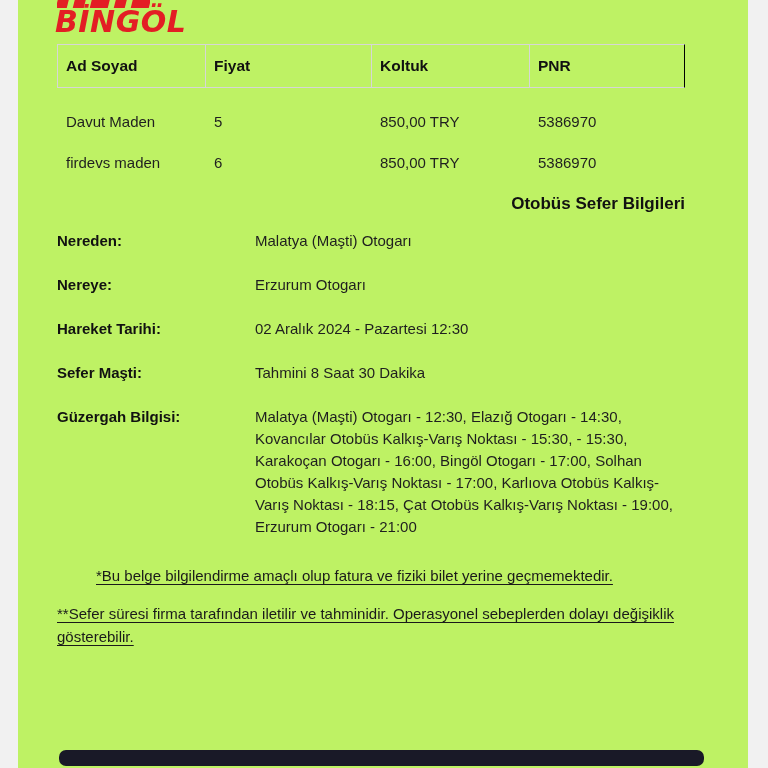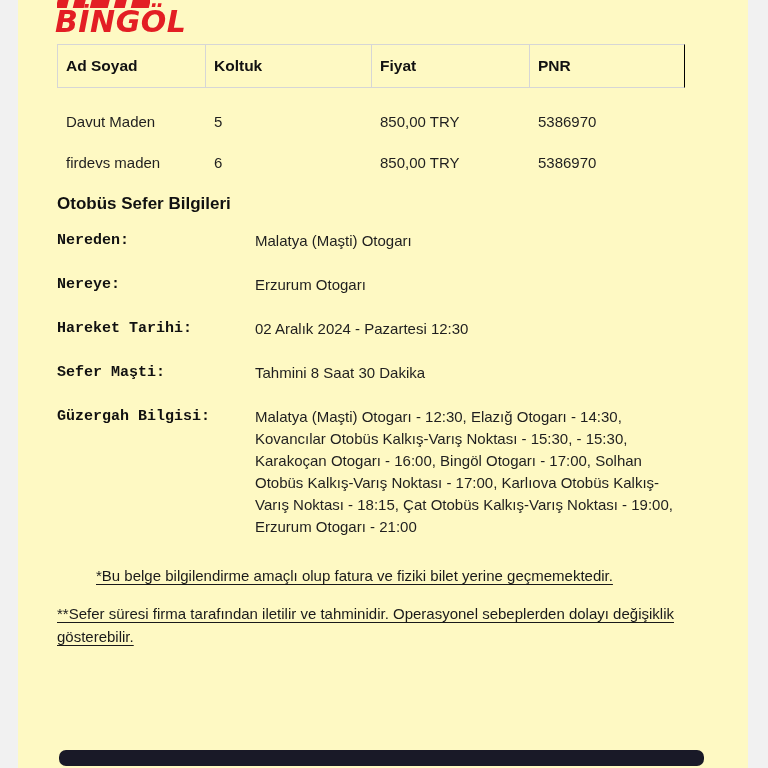--- a/index.html
+++ b/index.html
@@ -4,21 +4,21 @@
 <style>
   html,body{margin:0;padding:0;}
   body{
     width:768px;height:768px;overflow:hidden;
     font-family:"Liberation Sans",sans-serif;
     background:#f1f1f1;
   }
   .viewport{position:relative;width:768px;height:768px;background:#f1f1f1;}
   .page{
     position:absolute;left:18px;top:0;width:730px;height:768px;
-    background:#fef9c3;
+    background:#bef264;
   }
   
   .frag{position:absolute;left:39px;top:0;height:8px;display:flex;gap:6px;overflow:hidden;}
   .frag span{display:block;width:11px;height:14px;background:#e31e24;transform:skewX(-14deg);margin-top:-4px;border-radius:1px;}
   .frag span.wide{width:18px;}
   
   .logo{
     position:absolute;left:37px;top:5px;
     font-family:"DejaVu Sans","Liberation Sans",sans-serif;
     font-weight:bold;font-style:italic;
@@ -32,25 +32,25 @@
     border:1px solid #d6d6d6;border-right:none;
     height:42px;display:flex;align-items:center;
     padding-left:8px;font-weight:bold;font-size:15.5px;color:#111;
   }
   .thead .cell:last-child{border-right:1px solid #000000;}
   .trow{display:grid;grid-template-columns:148px 166px 158px 156px;height:41px;}
   .trow .cell{display:flex;align-items:center;padding-left:9px;}
   
   .section-title{
     position:absolute;left:39px;top:194px;width:628px;
-    text-align:left;font-weight:bold;font-size:17px;color:#111;
+    text-align:right;font-weight:bold;font-size:17px;color:#111;
   }
   .fields{position:absolute;left:39px;top:230px;width:640px;font-size:15px;color:#1f1f1f;}
   .frow{display:flex;align-items:flex-start;min-height:44px;}
-  .flabel{width:198px;flex:0 0 198px;font-weight:bold;color:#111;line-height:21px;font-family:Liberation Mono, monospace;}
+  .flabel{width:198px;flex:0 0 198px;font-weight:bold;color:#111;line-height:21px;}
   .fvalue{flex:1;max-width:420px;line-height:22px;}
   
   .fn{
     position:absolute;left:39px;width:648px;
     font-size:15px;line-height:23px;color:#1a1a1a;
     text-decoration:underline;text-underline-offset:3px;
   }
   .fn1{top:564px;margin-left:39px;}
   .fn2{top:602px;}
   
@@ -71,22 +71,22 @@
         <span class="wide"></span>
         <span></span>
         <span class="wide"></span>
     </div>
 
     <div class="logo">BİNGÖL</div>
 
     <div class="ptable">
       <div class="thead">
         <div class="cell">Ad Soyad</div>
+        <div class="cell">Fiyat</div>
         <div class="cell">Koltuk</div>
-        <div class="cell">Fiyat</div>
         <div class="cell">PNR</div>
       </div>
       <div class="trow" style="margin-top:13px;text-align:center;">
         <div class="cell">Davut Maden</div>
         <div class="cell">5</div>
         <div class="cell">850,00 TRY</div>
         <div class="cell">5386970</div>
       </div>
       <div class="trow">
         <div class="cell">firdevs maden</div>

